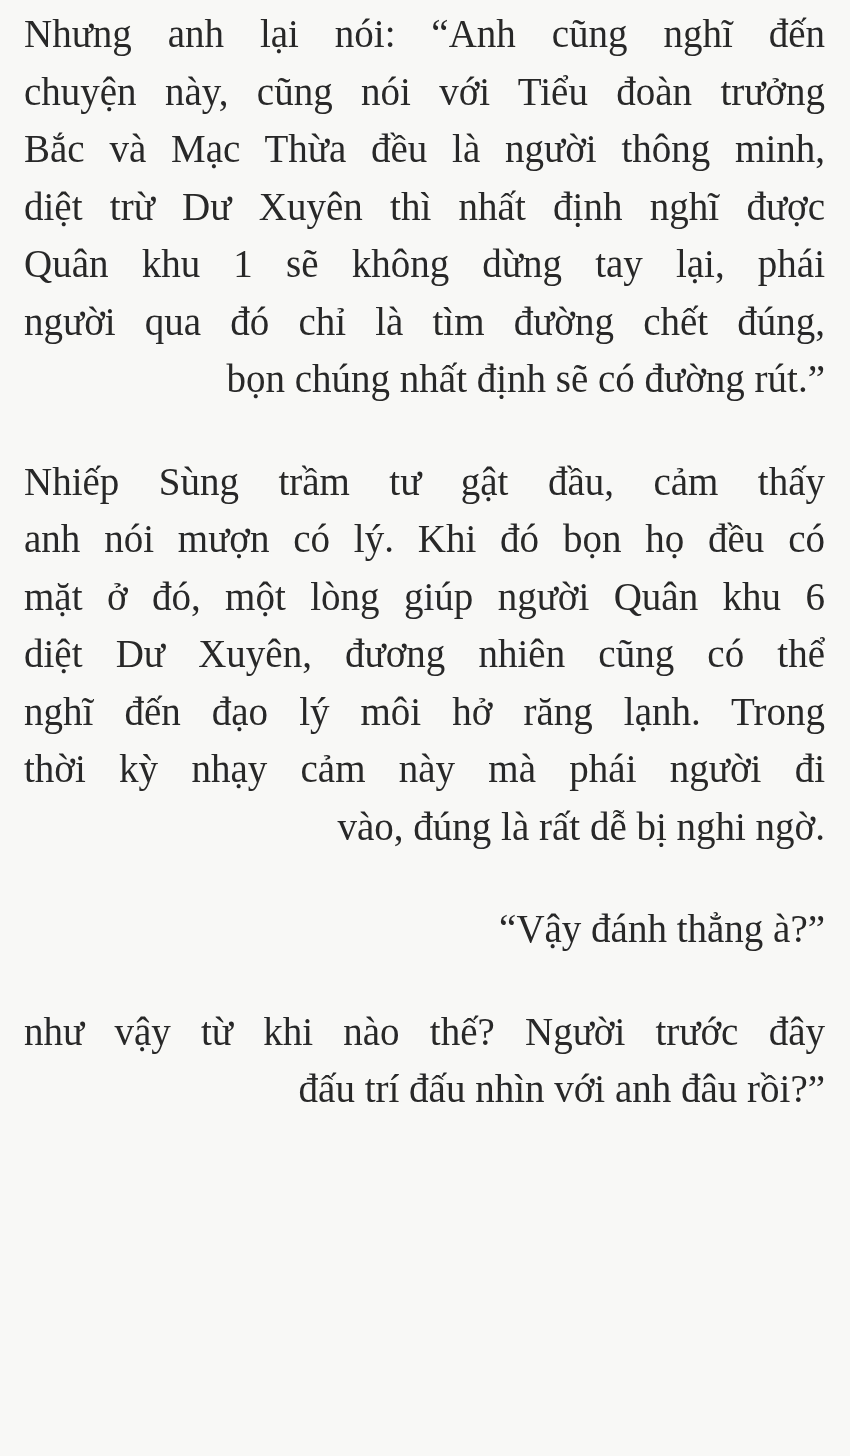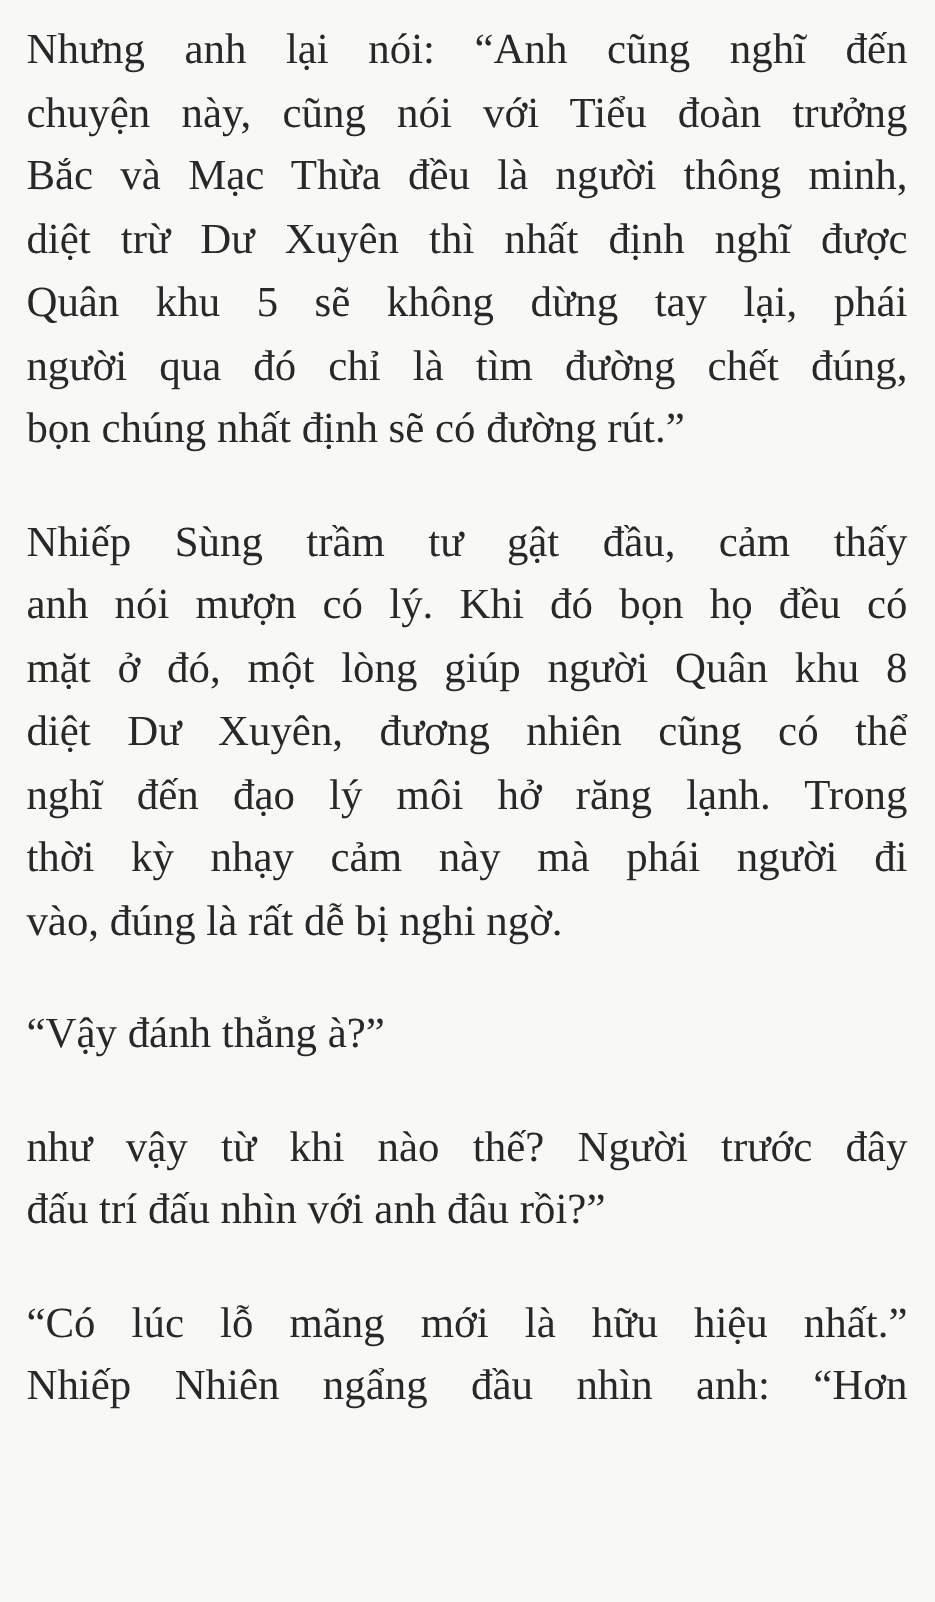--- a/index.html
+++ b/index.html
@@ -9,71 +9,67 @@
   }
   body {
     width: 850px;
     height: 1456px;
     overflow: hidden;
   }
   .page {
     box-sizing: border-box;
     width: 850px;
     height: 1456px;
-    padding: 16px 25px 0 24px;
+    padding: 5px 25px 0 24px;
     font-family: "Liberation Serif", "DejaVu Serif", serif;
     font-size: 39px;
     line-height: 57.5px;
     color: #282828;
     -webkit-font-smoothing: antialiased;
   }
   .para {
     margin: 0 0 45px 0;
   }
   .line {
-    text-align: left;
+    text-align: right;
     white-space: nowrap;
   }
   .line.just {
     text-align: justify;
     text-align-last: justify;
   }
 </style>
 </head>
 <body>
 
 <div class="page">
 
   <div class="para">
     <div class="line just">Nhưng anh lại nói: “Anh cũng nghĩ đến</div>
     <div class="line just">chuyện này, cũng nói với Tiểu đoàn trưởng</div>
     <div class="line just">Bắc và Mạc Thừa đều là người thông minh,</div>
     <div class="line just">diệt trừ Dư Xuyên thì nhất định nghĩ được</div>
-    <div class="line just">Quân khu 5 sẽ không dừng tay lại, phái</div>
+    <div class="line just">Quân khu 1 sẽ không dừng tay lại, phái</div>
     <div class="line just">người qua đó chỉ là tìm đường chết đúng,</div>
     <div class="line">bọn chúng nhất định sẽ có đường rút.”</div>
   </div>
 
   <div class="para">
     <div class="line just">Nhiếp Sùng trầm tư gật đầu, cảm thấy</div>
     <div class="line just">anh nói mượn có lý. Khi đó bọn họ đều có</div>
-    <div class="line just">mặt ở đó, một lòng giúp người Quân khu 8</div>
+    <div class="line just">mặt ở đó, một lòng giúp người Quân khu 6</div>
     <div class="line just">diệt Dư Xuyên, đương nhiên cũng có thể</div>
     <div class="line just">nghĩ đến đạo lý môi hở răng lạnh. Trong</div>
     <div class="line just">thời kỳ nhạy cảm này mà phái người đi</div>
     <div class="line">vào, đúng là rất dễ bị nghi ngờ.</div>
   </div>
 
   <div class="para">
     <div class="line">“Vậy đánh thẳng à?”</div>
   </div>
 
   <div class="para">
     <div class="line just">như vậy từ khi nào thế? Người trước đây</div>
     <div class="line">đấu trí đấu nhìn với anh đâu rồi?”</div>
   </div>
 
-  <div class="para">
-    <div class="line just">“Có lúc lỗ mãng mới là hữu hiệu nhất.”</div>
-    <div class="line just">Nhiếp Nhiên ngẩng đầu nhìn anh: “Hơn</div>
-  </div>
 
 </div>
 
 </body></html>

